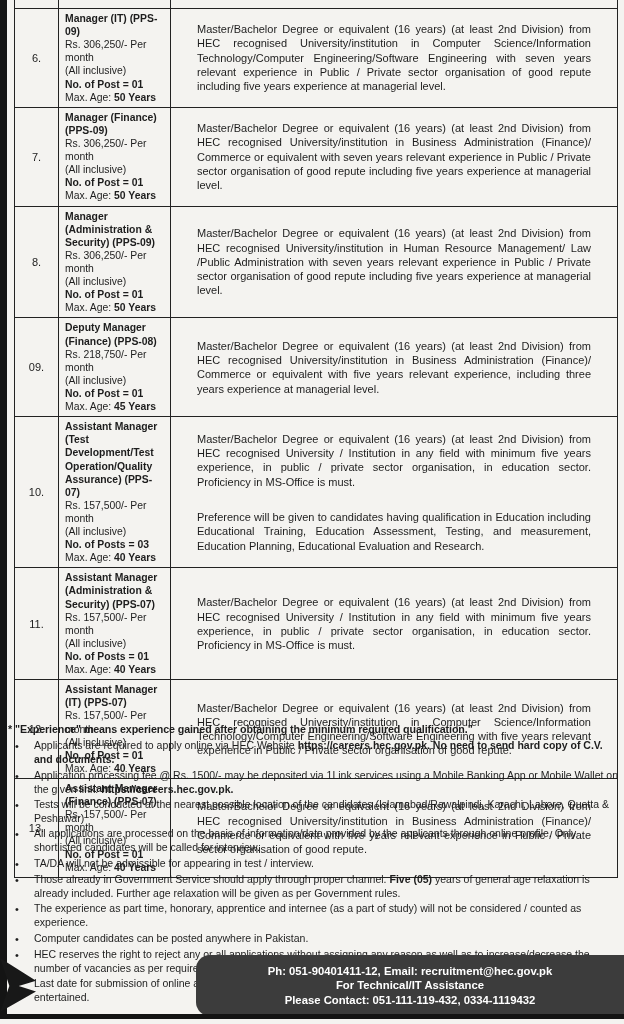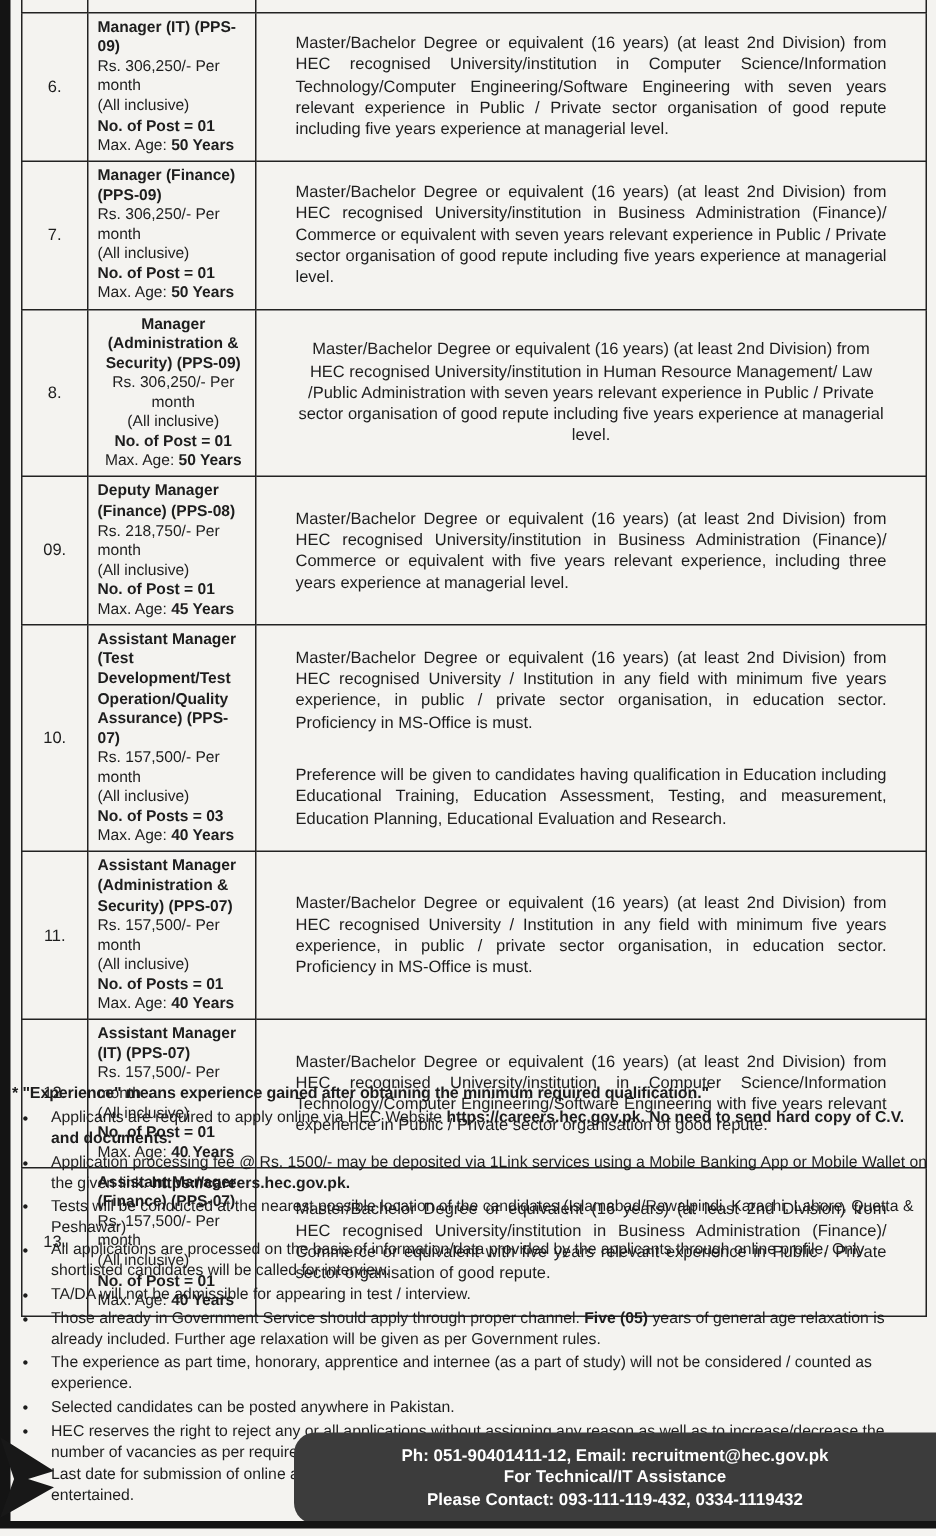--- a/index.html
+++ b/index.html
@@ -20,21 +20,21 @@
   table.jobs td { border: 1.4px solid #222; vertical-align: middle; }
   td.sr { width: 44px; text-align: center; font-size: 11px; }
   td.pos { width: 112px; padding: 3px 4px 3px 6px; font-size: 10.4px; line-height: 1.26; vertical-align: middle; }
   td.req { padding: 4px 26px; font-size: 11px; line-height: 1.3; text-align: justify; }
   td.pos .title { font-weight: 700; }
   td.pos .b { font-weight: 700; }
   .req p + p { margin-top: 21px; }
   tr.partial td { height: 7px; border-top: none; }
   tr.r6 td { height: 78px; margin-left: 44px; }
   tr.r7 td { height: 90px; }
-  tr.r8 td { height: 75px; text-align: center; }
+  tr.r8 td { height: 75px; }
   tr.r9 td { height: 85px; }
   tr.r10 td { height: 112px; }
   tr.r11 td { height: 106px; }
   tr.r12 td { height: 80px; margin-left: 16px; }
   tr.r13 td { height: 76px; }
 
   
   .notes { position: absolute; left: 8px; top: 722px; width: 610px; font-size: 10.5px; line-height: 1.33; }
   .star-note { font-weight: 700; font-size: 10.7px; margin-bottom: 3px; letter-spacing: -0.1px; }
   .note { display: flex; margin: 1.5px 0; }
@@ -219,36 +219,36 @@
     <div class="note">
       <span class="bullet">•</span>
       <span class="txt"><span>Those already in Government Service should apply through proper channel. </span><b>Five (05)</b><span> years of general age relaxation is already included. Further age relaxation will be given as per Government rules.</span></span>
     </div>
     <div class="note">
       <span class="bullet">•</span>
       <span class="txt"><span>The experience as part time, honorary, apprentice and internee (as a part of study) will not be considered / counted as experience.</span><b></b><span></span></span>
     </div>
     <div class="note">
       <span class="bullet">•</span>
-      <span class="txt"><span>Selected candidates can be posted anywhere in Pakistan.</span><b></b><span></span></span>
+      <span class="txt"><span>Computer candidates can be posted anywhere in Pakistan.</span><b></b><span></span></span>
     </div>
     <div class="note">
       <span class="bullet">•</span>
       <span class="txt"><span>HEC reserves the right to reject any or all applications without assigning any reason as well as to increase/decrease the number of vacancies as per requirement.</span><b></b><span></span></span>
     </div>
     <div class="note">
       <span class="bullet">•</span>
       <span class="txt"><span>Last date for submission of online application is </span><b class="ul-b">17-11-2025</b><span>. Incomplete/late applications will not be entertained.</span></span>
       <span class="pid">PID(I)3637/25</span>
     </div>
   </div>
 
   <div class="footer-logo"></div>
 
 
   <div class="org-box">
     <div>Ph: 051-90401411-12, Email: recruitment@hec.gov.pk</div>
     <div>For Technical/IT Assistance</div>
-    <div>Please Contact: 093-111-119-432, 0334-1119432</div>
+    <div>Please Contact: 051-111-119-432, 0334-1119432</div>
   </div>
 
   <div class="bottom-bar"></div>
 </div>
 
 </body></html>

